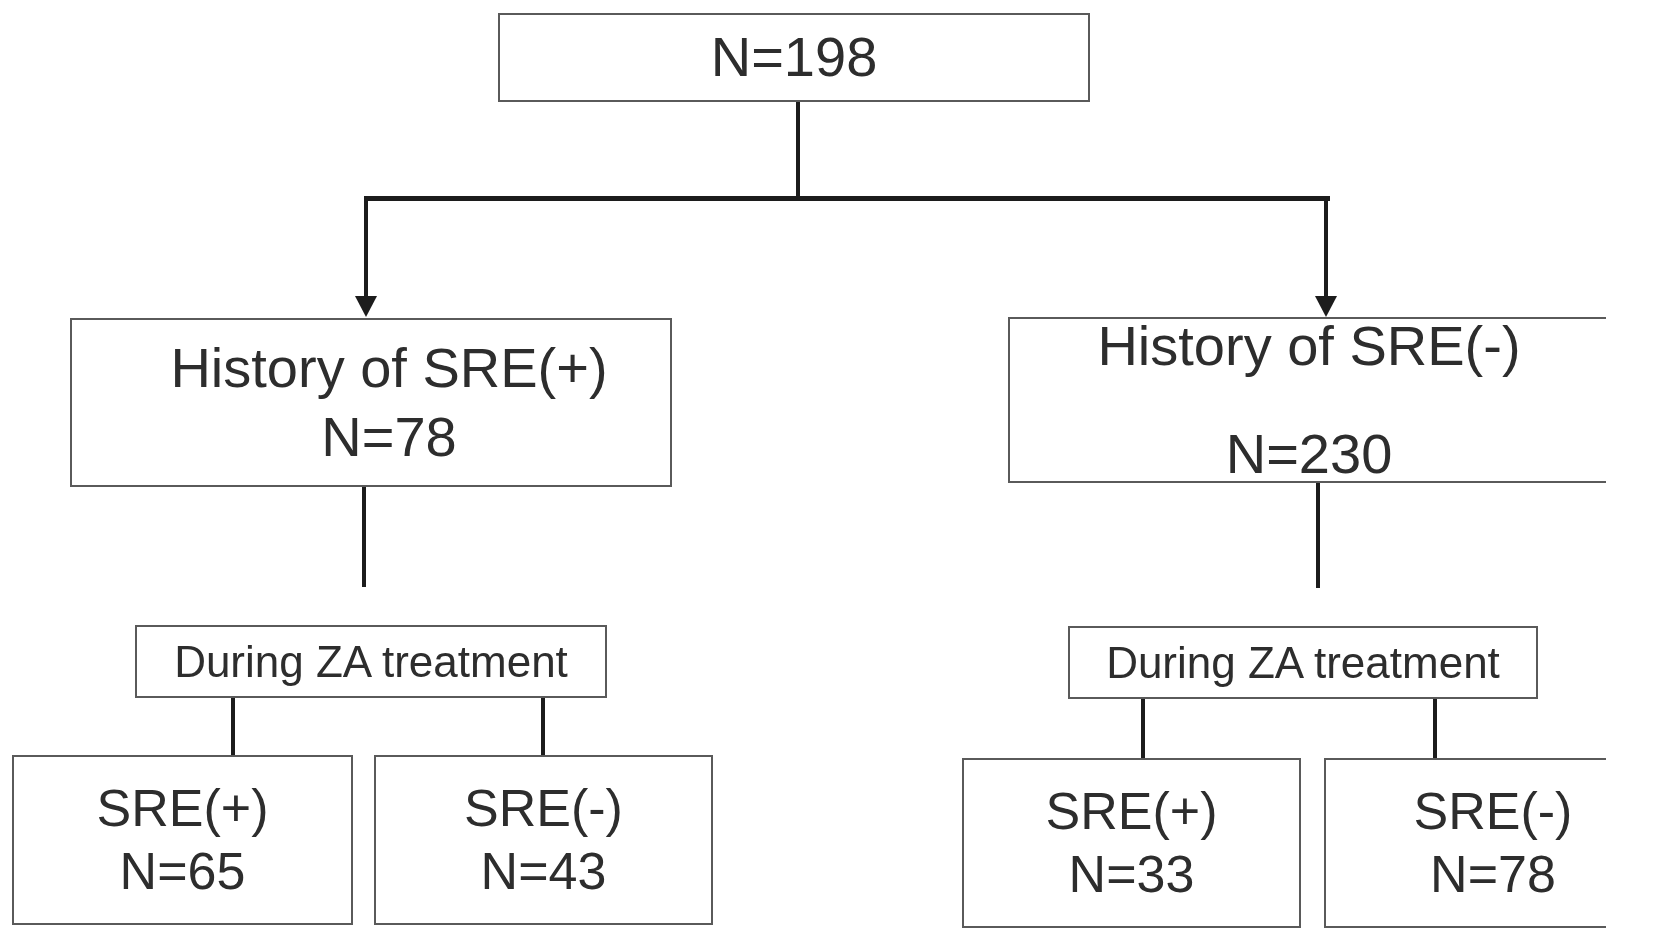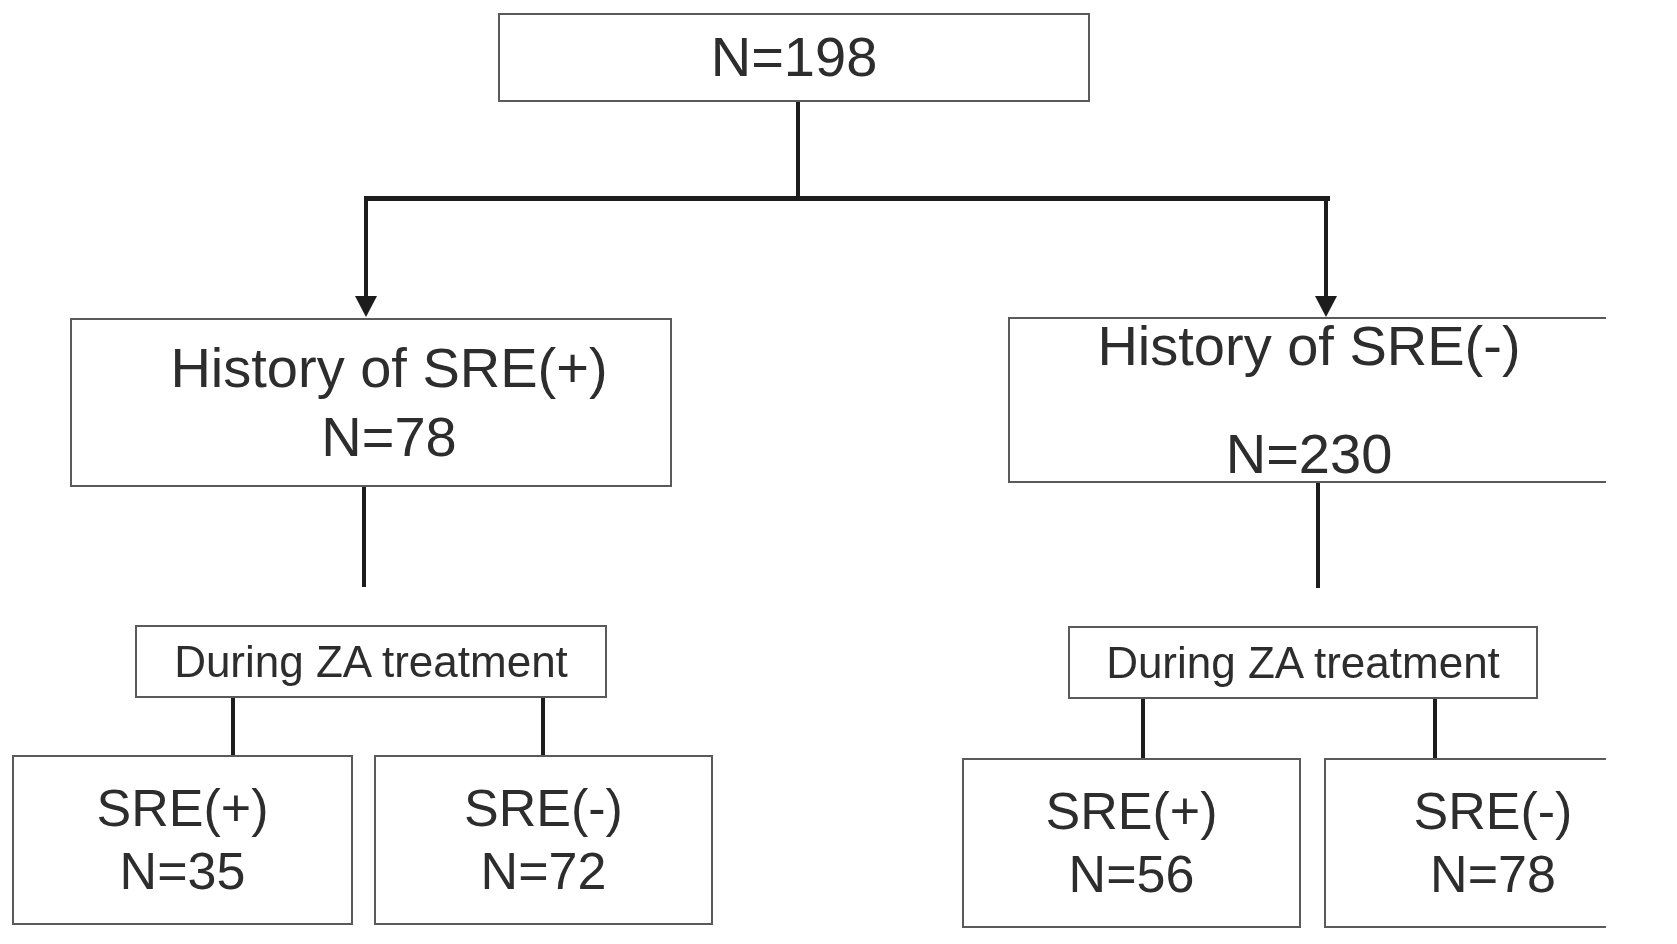--- a/index.html
+++ b/index.html
@@ -108,31 +108,31 @@
   <div class="node fs-small" id="box-za-left">
     <span>During ZA treatment</span>
   </div>
 
   <div class="node fs-small" id="box-za-right">
     <span>During ZA treatment</span>
   </div>
 
   <div class="node fs-mid" id="box-sre-pp">
     <span>SRE(+)</span>
-    <span>N=35</span>
+    <span>N=65</span>
   </div>
 
   <div class="node fs-mid" id="box-sre-pn">
     <span>SRE(-)</span>
-    <span>N=72</span>
+    <span>N=43</span>
   </div>
 
   <div class="node fs-mid" id="box-sre-np">
     <span>SRE(+)</span>
-    <span>N=56</span>
+    <span>N=33</span>
   </div>
 
   <div class="node fs-mid" id="box-sre-nn">
     <span>SRE(-)</span>
     <span>N=78</span>
   </div>
 
 </div>
 
 </body></html>

